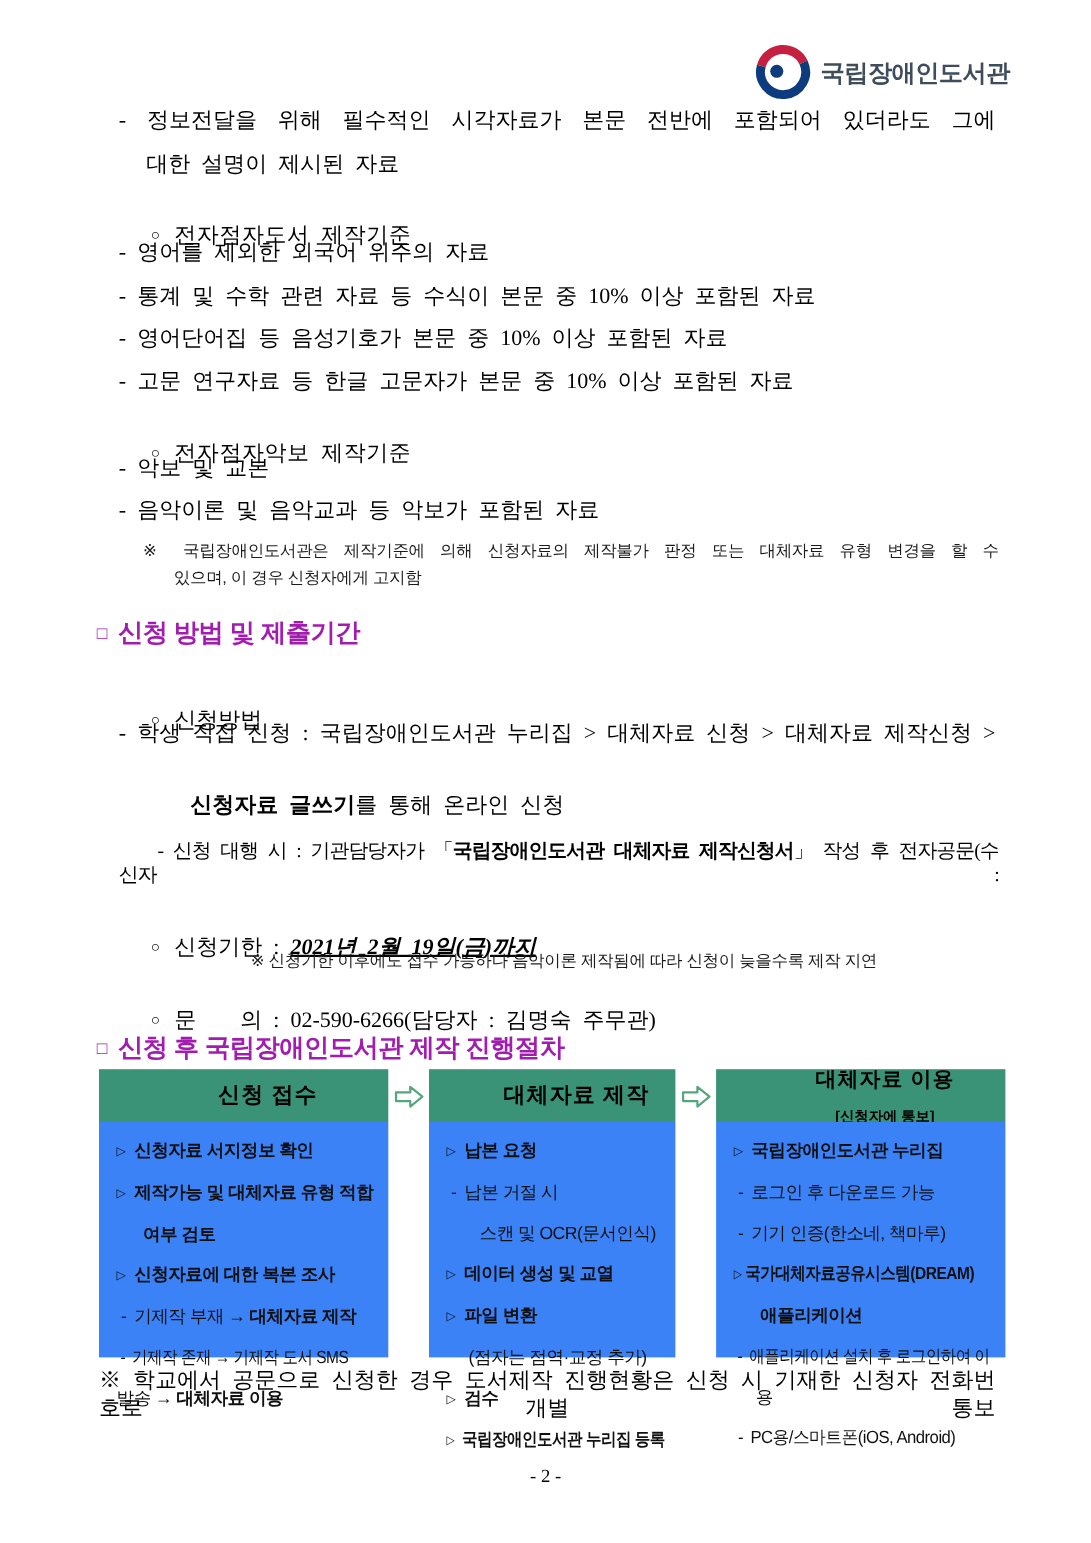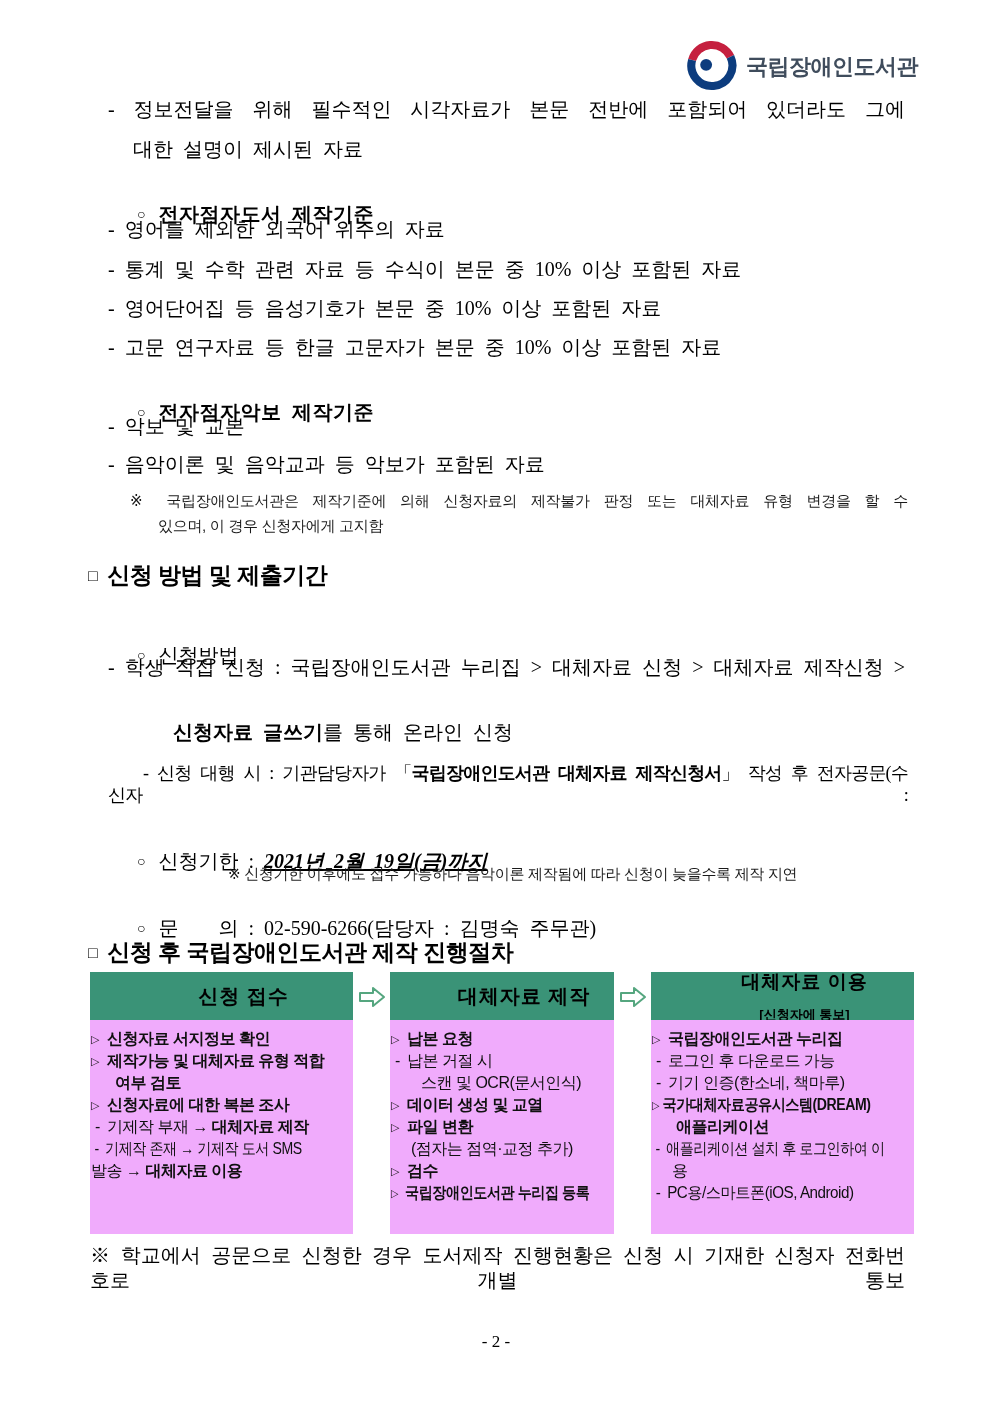--- a/index.html
+++ b/index.html
@@ -14,42 +14,42 @@
 
   
   .ln{position:absolute;font-family:"Liberation Serif","DejaVu Serif",serif;font-size:20px;
       line-height:1.25;color:#000;word-spacing:5px;white-space:pre-wrap;}
   .fill{text-align:justify;text-align-last:justify;}
   .b{font-weight:bold;}
   .ul{text-decoration:underline;font-style:italic;}
   .narrow{font-size:18px;letter-spacing:-0.8px;}
   .mark-c{font-size:14px;margin-right:13px;vertical-align:2px;}
   .mark-sq{font-size:16px;margin-right:10px;vertical-align:2px;}
-  .sect-title{font-weight:bold;letter-spacing:0.5px;}
+  .sect-title{font-weight:normal;letter-spacing:0.5px;}
 
   
   .h1{position:absolute;font-family:"Liberation Sans","DejaVu Sans",sans-serif;font-weight:bold;
-      font-size:23px;color:#000000;letter-spacing:-0.5px;}
+      font-size:23px;color:#a21caf;letter-spacing:-0.5px;}
 
   
   .sm{position:absolute;font-family:"Liberation Sans","DejaVu Sans",sans-serif;font-size:15px;
       color:#1a1a1a;letter-spacing:-0.3px;line-height:1.65;}
 
   
   .flow{position:absolute;left:90px;top:972px;width:824px;display:flex;align-items:flex-start;}
   .fcol{display:flex;flex-direction:column;}
   .fcol.w1{width:263px;} .fcol.w2{width:224px;} .fcol.w3{width:263px;}
   .fhead{height:48px;background:#3A9377;color:#000000;display:flex;flex-direction:column;
          align-items:center;justify-content:center;
          font-family:"Liberation Sans","DejaVu Sans",sans-serif;font-weight:bold;
          font-size:20px;letter-spacing:1px;line-height:21px;padding-left:44px;}
   .fhead .sub{font-size:13px;letter-spacing:0;line-height:14px;margin-top:16px;}
-  .fbody{background:#f0abfc;height:206px;padding:8px 5px 0 1px;
+  .fbody{background:#3b82f6;height:206px;padding:8px 5px 0 16px;
          font-family:"Liberation Sans","DejaVu Sans",sans-serif;font-size:16px;
-         line-height:22px;color:#101010;letter-spacing:-0.5px;}
+         line-height:37px;color:#101010;letter-spacing:-0.5px;}
   .fl{white-space:nowrap;}
   .fl .mk{display:inline-block;width:16px;font-size:11px;vertical-align:1px;}
   .fl .dk{display:inline-block;width:12px;margin-left:4px;}
   .ind1{padding-left:24px;} .ind2{padding-left:30px;} .ind3{padding-left:20px;}
   .cond{transform:scaleX(0.88);transform-origin:left center;}
   .cond2{transform:scaleX(0.95);transform-origin:left center;}
   .fgap{width:37px;display:flex;justify-content:center;padding-top:13px;}
 
   .pageno{position:absolute;left:0;top:1332px;width:992px;text-align:center;
           font-family:"Liberation Serif","DejaVu Serif",serif;font-size:17px;color:#000;}

